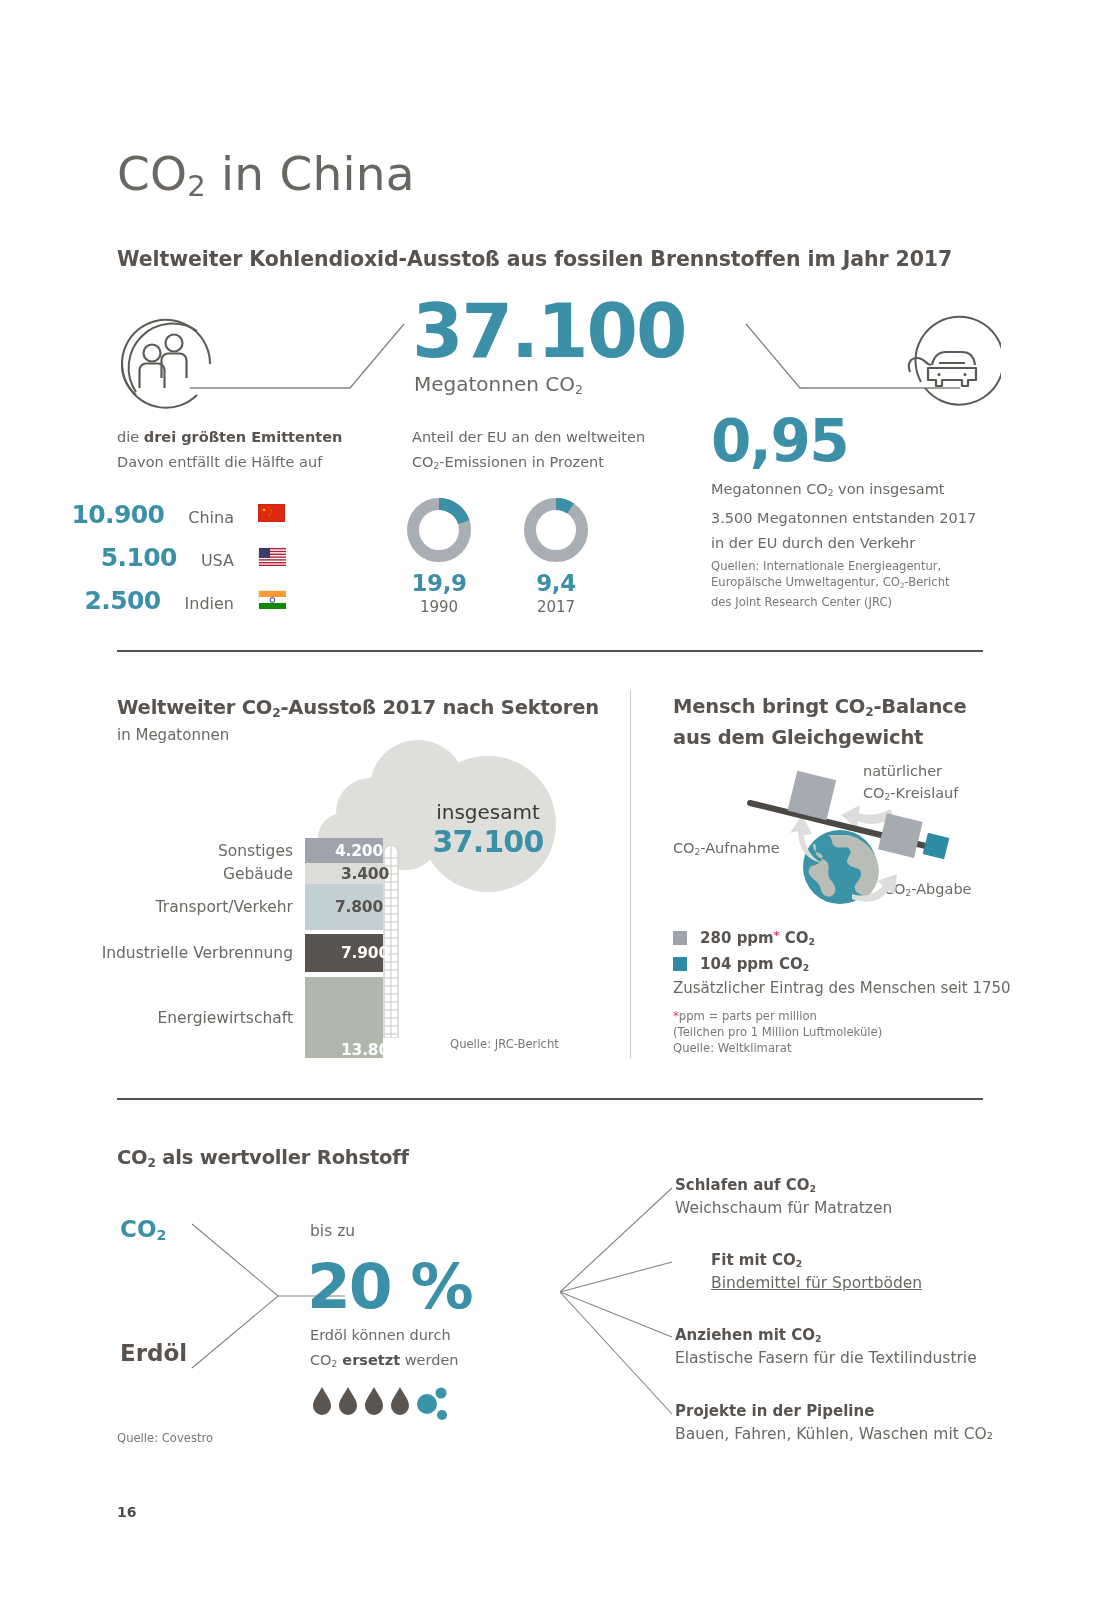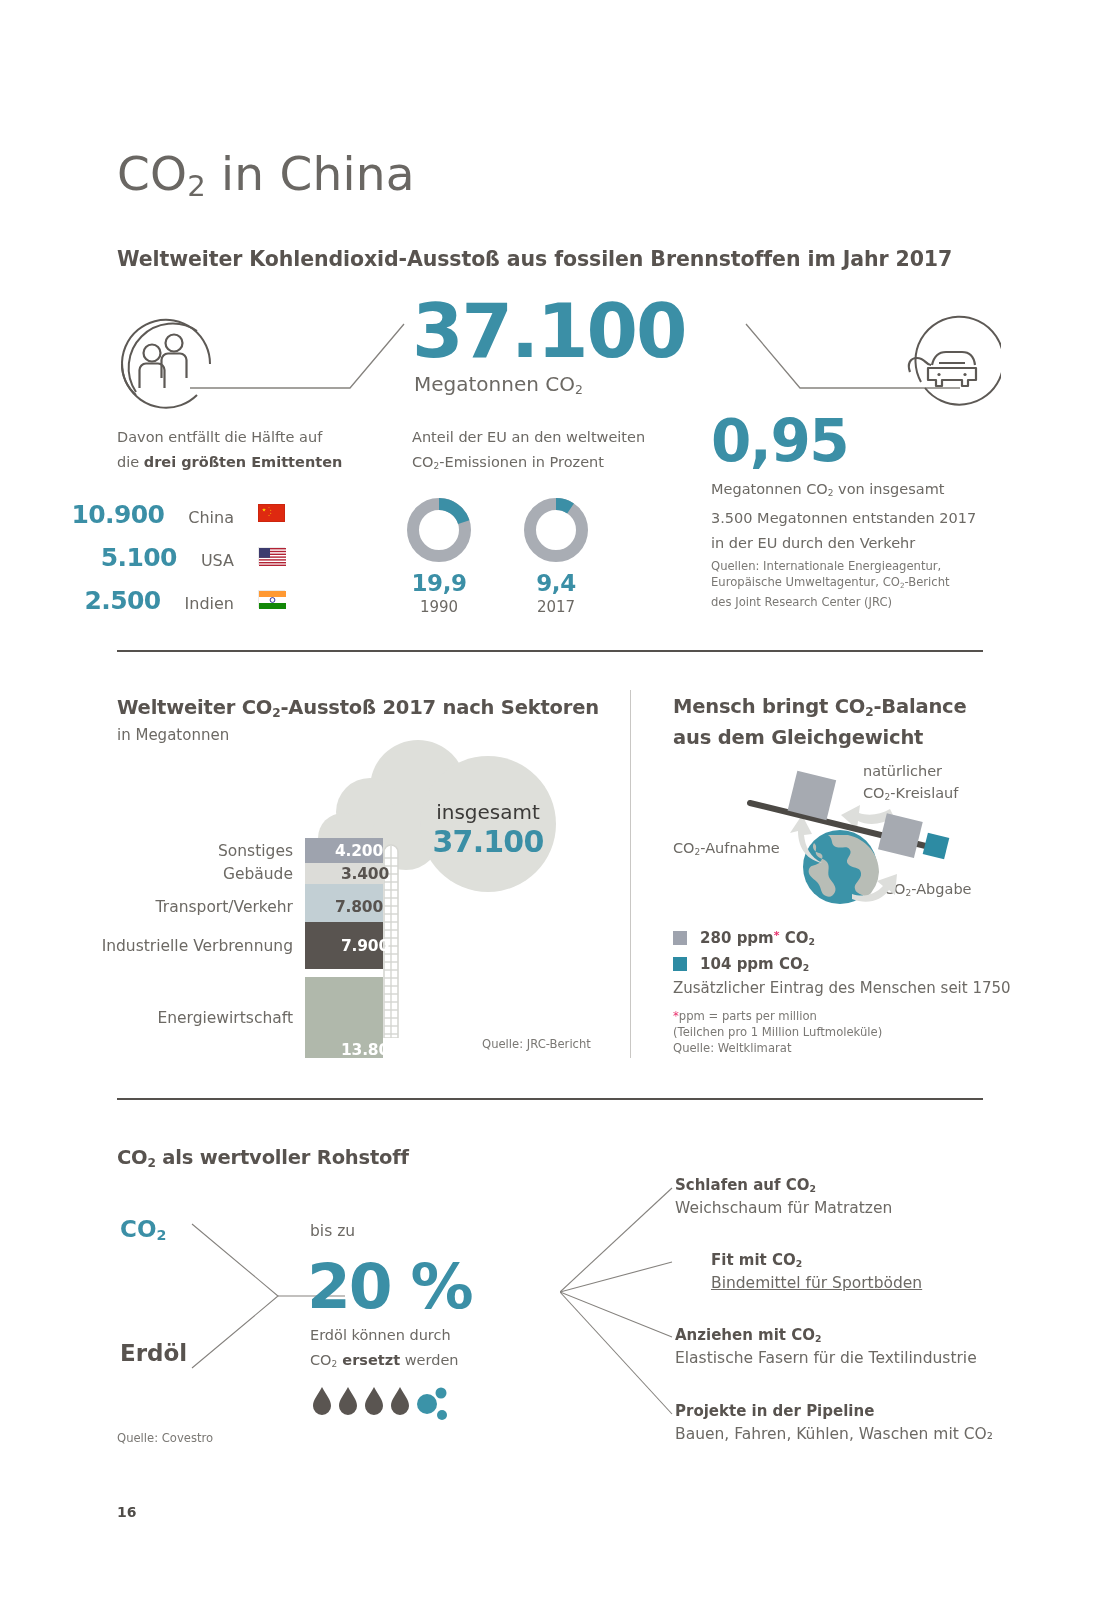--- a/index.html
+++ b/index.html
@@ -107,22 +107,22 @@
       <path d="M13 60c-3-8 0-14 7-14 8 0 9 7 14 7" fill="none" stroke="#5d5955" stroke-width="2.2"></path>
       <path d="M35 53c2-9 7-13 14-13h16c8 0 12 5 13 13" fill="none" stroke="#5d5955" stroke-width="2.2"></path>
       <path d="M31 56h48v12h-8v6h-6v-6H45v6h-6v-6h-8z" fill="none" stroke="#5d5955" stroke-width="2.2" stroke-linejoin="round"></path>
       <path d="M42 51h26" fill="none" stroke="#5d5955" stroke-width="2"></path>
       <circle cx="42" cy="62.5" r="1.6" fill="#5d5955"></circle>
       <circle cx="68" cy="62.5" r="1.6" fill="#5d5955"></circle>
     </svg>
   </div>
 
   <div class="abs body" style="left:117px;top:425px;width:300px;">
+    <div><span>die </span><b>drei größten Emittenten</b></div>
     <div>Davon entfällt die Hälfte auf</div>
-    <div><span>die </span><b>drei größten Emittenten</b></div>
   </div>
 
   <div class="abs" style="left:117px;top:500px;width:168px;">
     <div class="emit-row" style="margin-bottom:14px;">
       <span class="emit-val">10.900</span>
       <span class="emit-name">China</span>
       <span class="flag" style="background:#de2910;">
         <svg width="27" height="18" viewBox="0 0 27 18">
             <g fill="#ffde00">
           <polygon points="5,3 6.2,6.4 3,4.3 7,4.3 3.8,6.4"></polygon>
@@ -267,32 +267,32 @@
     <div class="bar-seg" style="top:25px;height:21px;background:#dcdcd8;">
       <span class="bar-name">Gebäude</span>
       <span class="bar-val" style="color:#58534f;">3.400</span>
     </div>
 
     <div class="bar-seg" style="top:46px;height:46px;background:#c2cfd4;justify-content:flex-end;">
       <span class="bar-name">Transport/Verkehr</span>
       <span class="bar-val" style="color:#58534f;">7.800</span>
     </div>
 
-    <div class="bar-seg" style="top:84px;height:47px;background:#595450;">
+    <div class="bar-seg" style="top:96px;height:38px;background:#595450;">
       <span class="bar-name">Industrielle Verbrennung</span>
       <span class="bar-val" style="color:#ffffff;">7.900</span>
     </div>
 
     <div class="bar-seg" style="top:139px;height:81px;background:#b0b8ab;">
       <span class="bar-name" style="top:32px;position:absolute;">Energiewirtschaft</span>
       <span class="bar-val" style="color:#ffffff;margin-top:64px;">13.800</span>
     </div>
   </div>
 
-  <div class="abs small" style="left:450px;top:1036px;margin-left:32px;">Quelle: JRC-Bericht</div>
+  <div class="abs small" style="left:450px;top:1036px;">Quelle: JRC-Bericht</div>
 
   <div class="abs vdivider" style="left:630px;top:690px;height:368px;"></div>
 
   <div class="abs h3" style="left:673px;top:694px;width:320px;">
     <div><span>Mensch bringt CO</span><span class="sub">2</span><span>-Balance</span></div>
     <div>aus dem Gleichgewicht</div>
   </div>
 
   <div class="abs body" style="left:863px;top:760px;width:140px;line-height:22px;font-size:14.5px;">
     <div>natürlicher</div>

